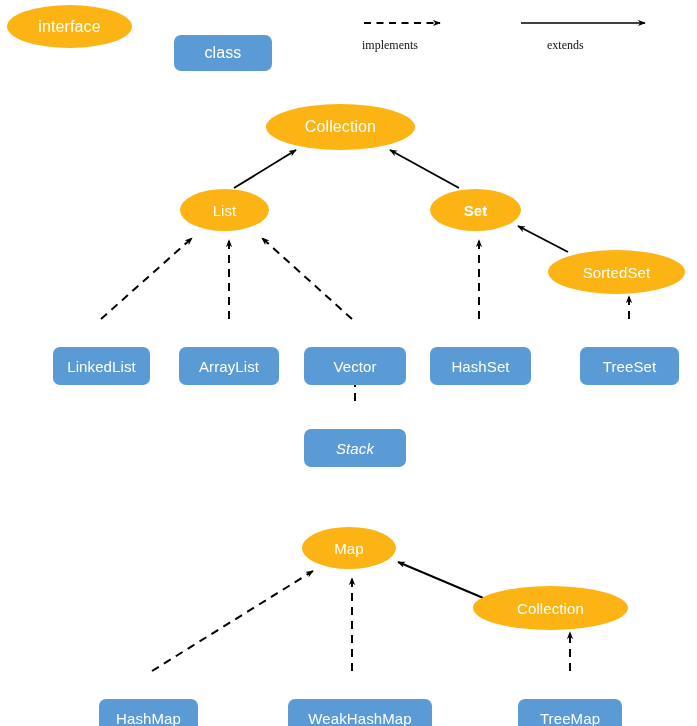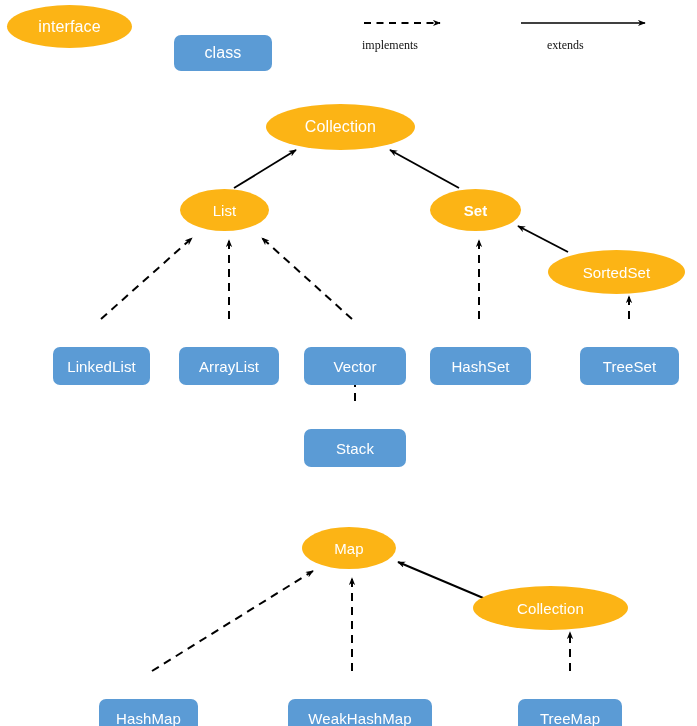--- a/index.html
+++ b/index.html
@@ -142,21 +142,21 @@
   <div class="node cls" style="left:53px; top:321px; width:97px; height:38px;">LinkedList</div>
 
   <div class="node cls" style="left:179px; top:321px; width:100px; height:38px;">ArrayList</div>
 
   <div class="node cls" style="left:304px; top:321px; width:102px; height:38px;">Vector</div>
 
   <div class="node cls" style="left:430px; top:321px; width:101px; height:38px;">HashSet</div>
 
   <div class="node cls" style="left:580px; top:321px; width:99px; height:38px;">TreeSet</div>
 
-  <div class="node cls" style="left:304px; top:403px; width:102px; height:38px;">Stack</div>
+  <div class="node cls" style="left:304px; top:403px; width:102px; height:38px;font-style:italic;">Stack</div>
 
   <div class="node iface" style="left:302px; top:527px; width:94px; height:42px;">Map</div>
 
   <div class="node iface" style="left:473px; top:586px; width:155px; height:44px;">Collection</div>
 
   <div class="node cls" style="left:99px; top:673px; width:99px; height:38px;">HashMap</div>
 
   <div class="node cls" style="left:288px; top:673px; width:144px; height:38px;">WeakHashMap</div>
 
   <div class="node cls" style="left:518px; top:673px; width:104px; height:38px;">TreeMap</div>

